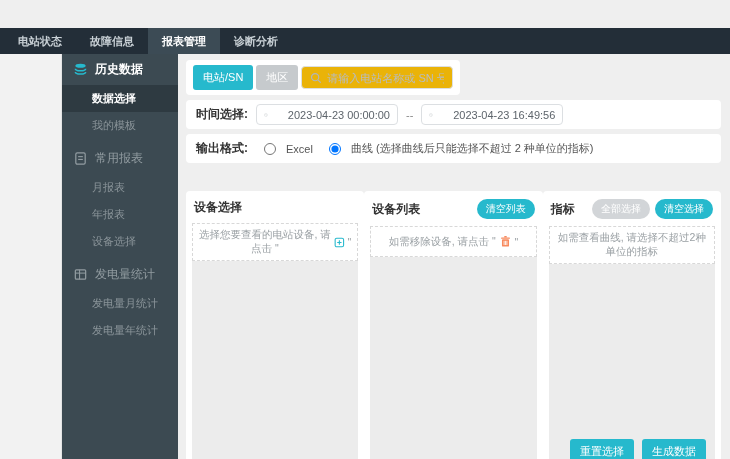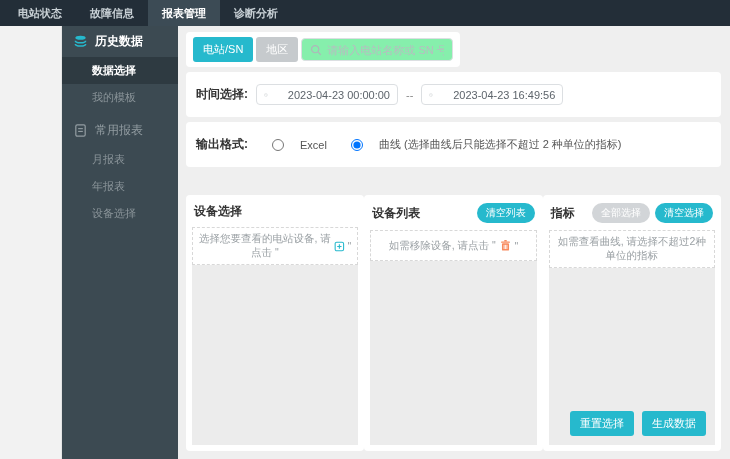--- a/index.html
+++ b/index.html
@@ -1,20 +1,20 @@
 <!DOCTYPE html>
 <html><head>
 <meta charset="utf-8">
 <style>
   * { box-sizing: border-box; margin: 0; padding: 0; }
   html,body { width:730px; height:459px; overflow:hidden; }
   body { font-family:"Liberation Sans","DejaVu Sans",sans-serif; background:#efefef; }
 
   
-  .topnav { height:26px; background:#232e38; display:flex; align-items:stretch; padding-left:4px; }
+  .topnav { height:26px; background:#232e38; display:flex; align-items:stretch; padding-left:4px;margin-top:28px; }
   .topnav .nav-item { color:#c8d0d5; font-size:11px; font-weight:bold; padding:0 14px;
     display:flex; align-items:center; cursor:pointer; }
   .topnav .nav-item.active { background:#3c4b55; color:#ffffff; }
 
   
   .app { display:flex; height:433px; }
   .gutter { width:62px; background:#f2f2f2; border-right:1px solid #e4e4e4; }
   .sidebar { width:116px; background:#3c4a52; flex-shrink:0; }
 
   .side-group-header { display:flex; align-items:center; gap:7px; padding:7px 6px 7px 11px;
@@ -28,33 +28,33 @@
   
   .main { flex:1; padding:6px 9px 8px 8px; display:flex; flex-direction:column; background:#efefef; }
   .card { background:#ffffff; border-radius:4px; }
 
   .row-search { width:fit-content; display:flex; align-items:center; gap:3px; padding:5px 7px; margin-bottom:5px; }
   .btn { border:none; border-radius:3px; font-size:11px; color:#fff; padding:5px 10px; cursor:pointer;
     font-family:inherit; }
   .btn.teal { background:#26b9cd; }
   .btn.gray { background:#c6cacd; }
   .search-box { display:flex; align-items:center; gap:5px; width:152px; height:23px;
-    border:1px solid #dcdfe2; border-radius:4px; padding:0 8px; background:#86efac; }
+    border:1px solid #dcdfe2; border-radius:4px; padding:0 8px; background:#eab308; }
   .search-box input { border:none; outline:none; flex:1; font-size:11px; color:#333;
     font-family:inherit; min-width:0; background:transparent; }
   .search-box input::placeholder { color:#b8bcc0; }
 
-  .row-line { display:flex; align-items:center; gap:8px; padding:11px 10px; margin-bottom:5px; height:45px; }
+  .row-line { display:flex; align-items:center; gap:8px; padding:11px 10px; margin-bottom:5px; height:29px; }
   .row-label { font-size:12px; font-weight:bold; color:#333; }
   .date-input { display:flex; align-items:center; gap:20px; width:142px; height:21px;
     border:1px solid #dcdfe2; border-radius:4px; padding:0 7px; background:#fff; cursor:pointer; }
   .date-input span { font-size:11px; color:#5d646b; white-space:nowrap; }
   .date-sep { font-size:11px; color:#888; }
 
-  .radio-wrap { display:flex; align-items:center; gap:16px; margin-left:16px; }
+  .radio-wrap { display:flex; align-items:center; gap:10px; margin-left:8px; }
   .radio-wrap input { width:12px; height:12px; cursor:pointer; }
   .radio-wrap label { font-size:11px; color:#555; cursor:pointer; }
 
   
   .panels { flex:1; display:grid; grid-template-columns:1fr 1fr 1fr; margin-top:23px; }
   .panel { display:flex; flex-direction:column; padding:6px 6px; border-radius:4px; background:#fff; }
   .panel-head { display:flex; align-items:center; justify-content:space-between; padding:2px 2px 7px 2px; }
   .panel-title { font-size:12px; font-weight:bold; color:#333; }
   .pills { display:flex; gap:5px; }
   .pill { border:none; border-radius:10px; font-size:10px; color:#fff; padding:3px 9px; cursor:pointer;
@@ -104,20 +104,32 @@
           <line x1="5.5" y1="6" x2="10.5" y2="6" stroke="#929ca1" stroke-width="1.2"></line>
           <line x1="5.5" y1="9" x2="10.5" y2="9" stroke="#929ca1" stroke-width="1.2"></line>
         </svg>
         <span>常用报表</span>
       </div>
       <div class="side-item">月报表</div>
       <div class="side-item">年报表</div>
       <div class="side-item">设备选择</div>
     </div>
 
+    <div class="side-group">
+      <div class="side-group-header">
+        <svg class="icon16" viewBox="0 0 16 16">
+          <rect x="2.5" y="3" width="11" height="10" rx="1" fill="none" stroke="#929ca1" stroke-width="1.3"></rect>
+          <line x1="2.5" y1="6.5" x2="13.5" y2="6.5" stroke="#929ca1" stroke-width="1.1"></line>
+          <line x1="7" y1="3" x2="7" y2="13" stroke="#929ca1" stroke-width="1.1"></line>
+        </svg>
+        <span>发电量统计</span>
+      </div>
+      <div class="side-item">发电量月统计</div>
+      <div class="side-item">发电量年统计</div>
+    </div>
   </div>
 
   <div class="main">
 
     <div class="card row-search">
       <button class="btn teal">电站/SN</button>
       <button class="btn gray">地区</button>
       <div class="search-box">
         <svg width="12" height="12" viewBox="0 0 14 14">
           <circle cx="6" cy="6" r="4.2" fill="none" stroke="#b0b5ba" stroke-width="1.4"></circle>

